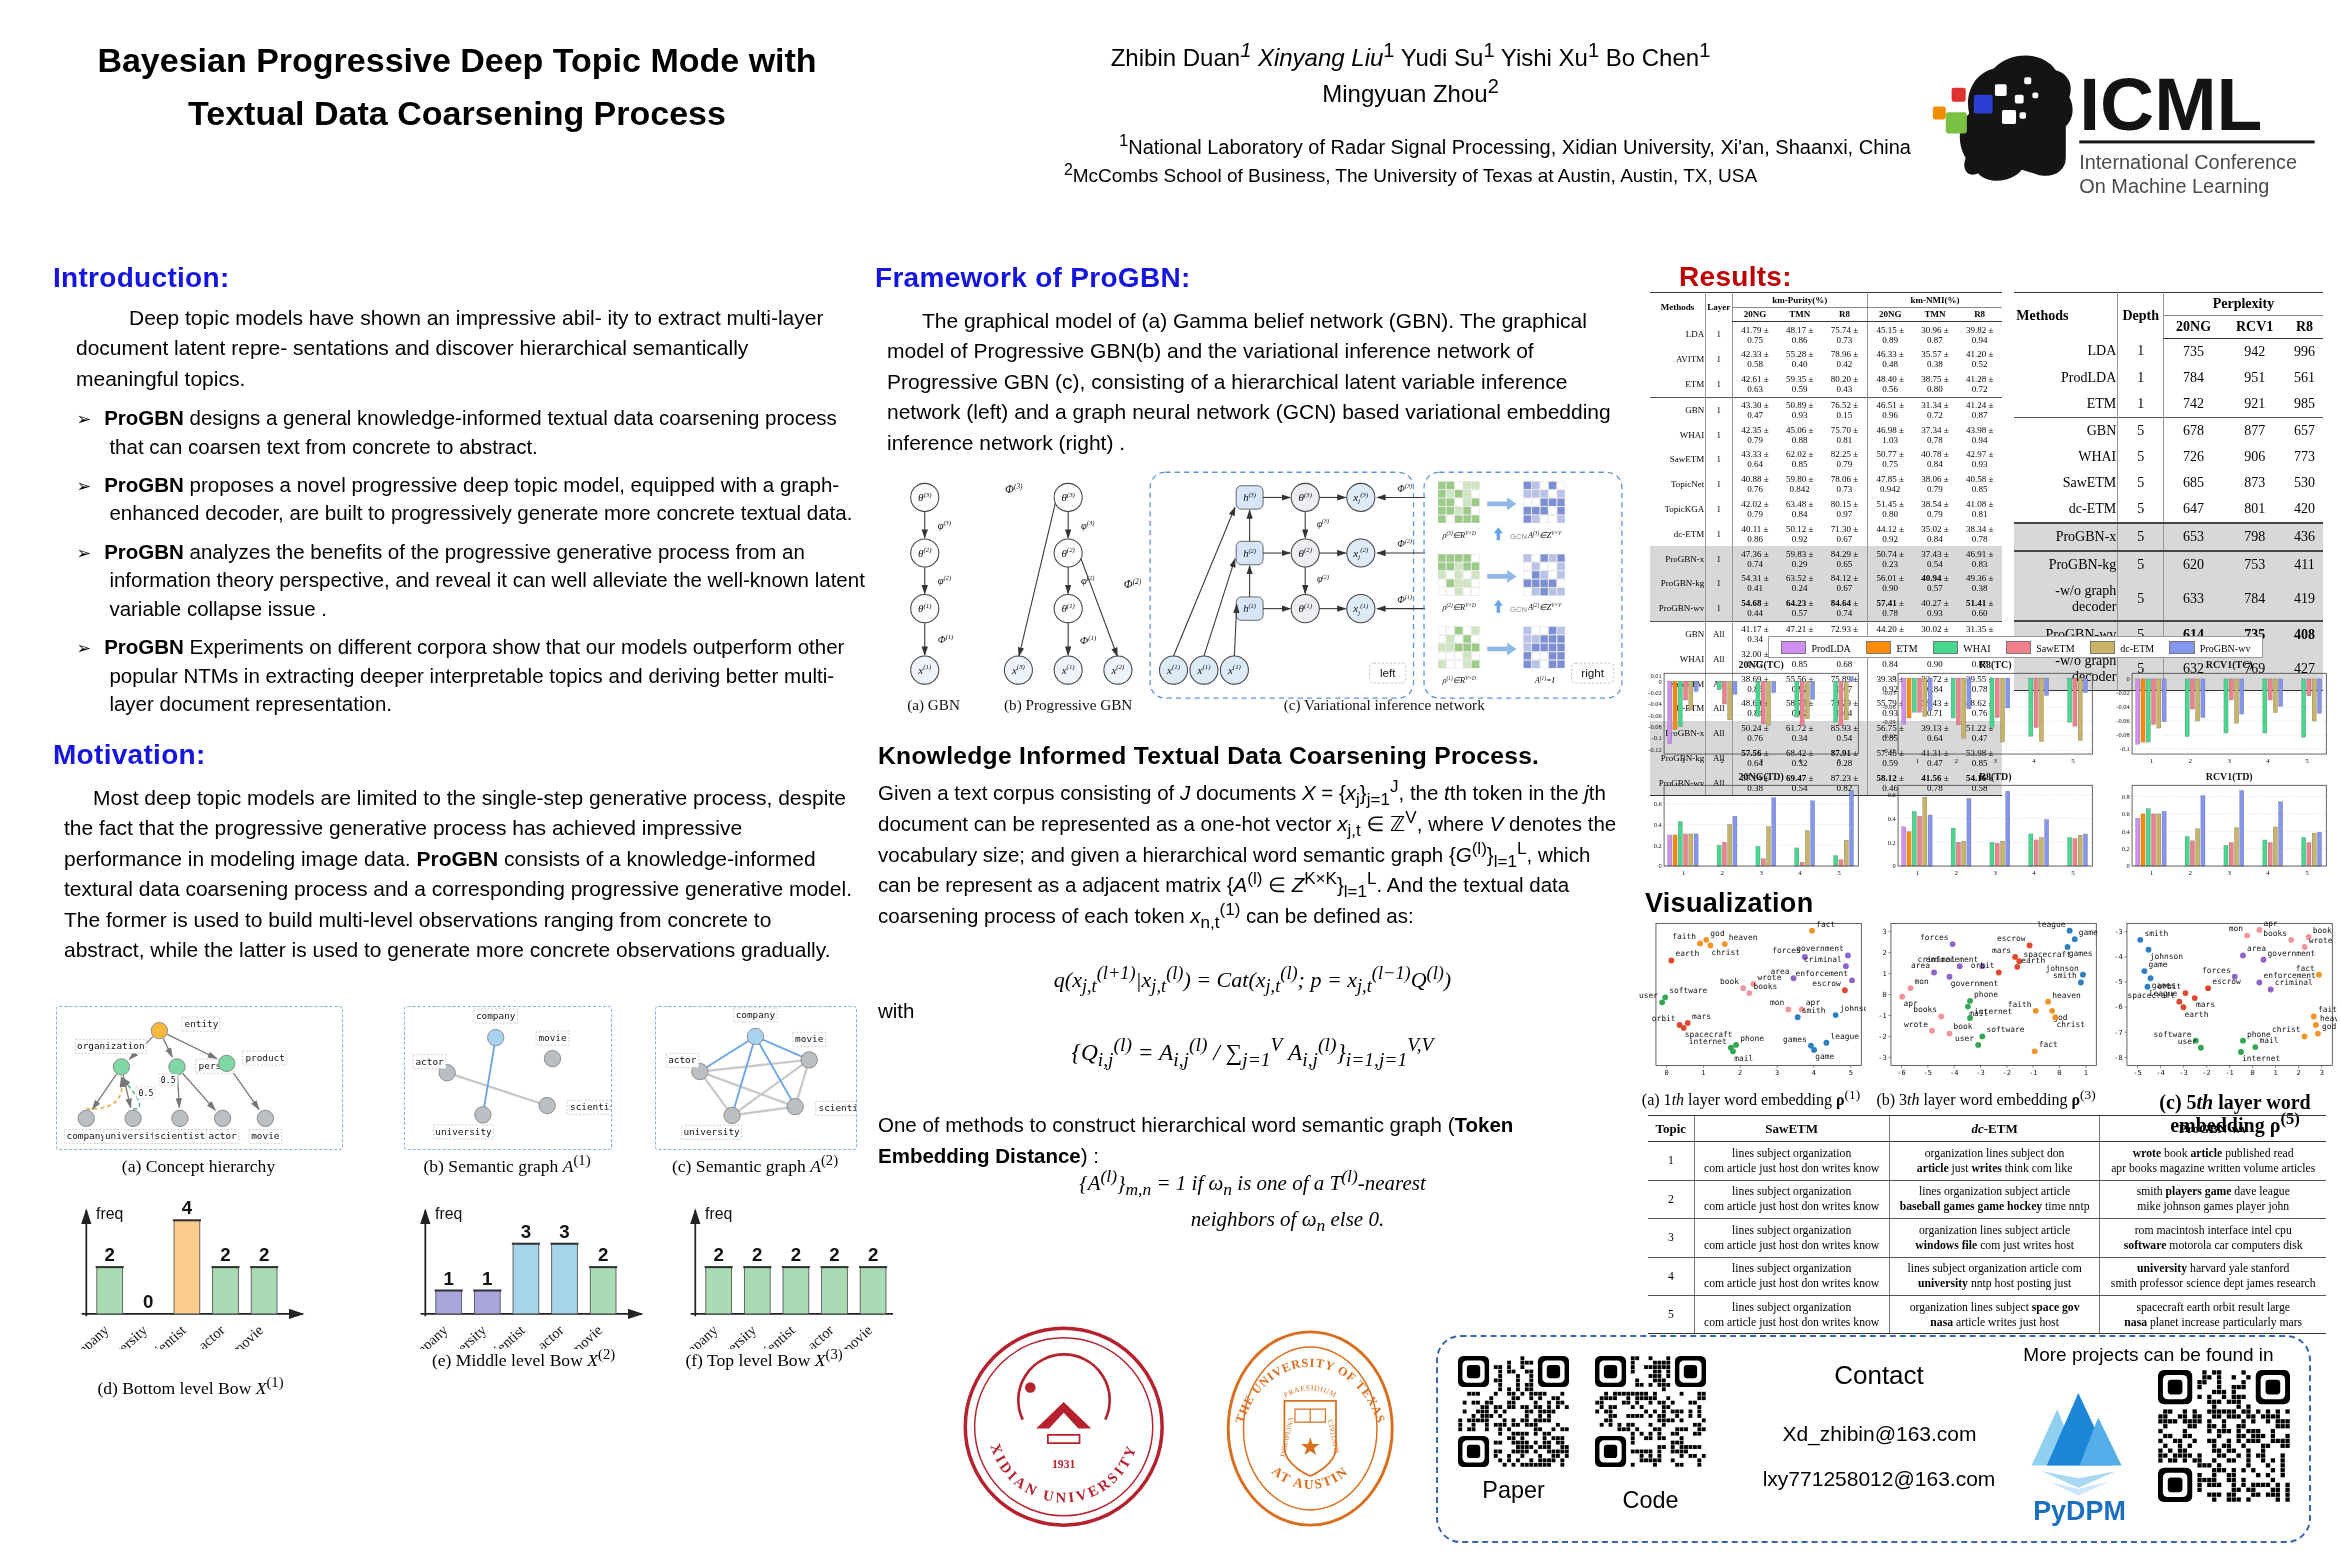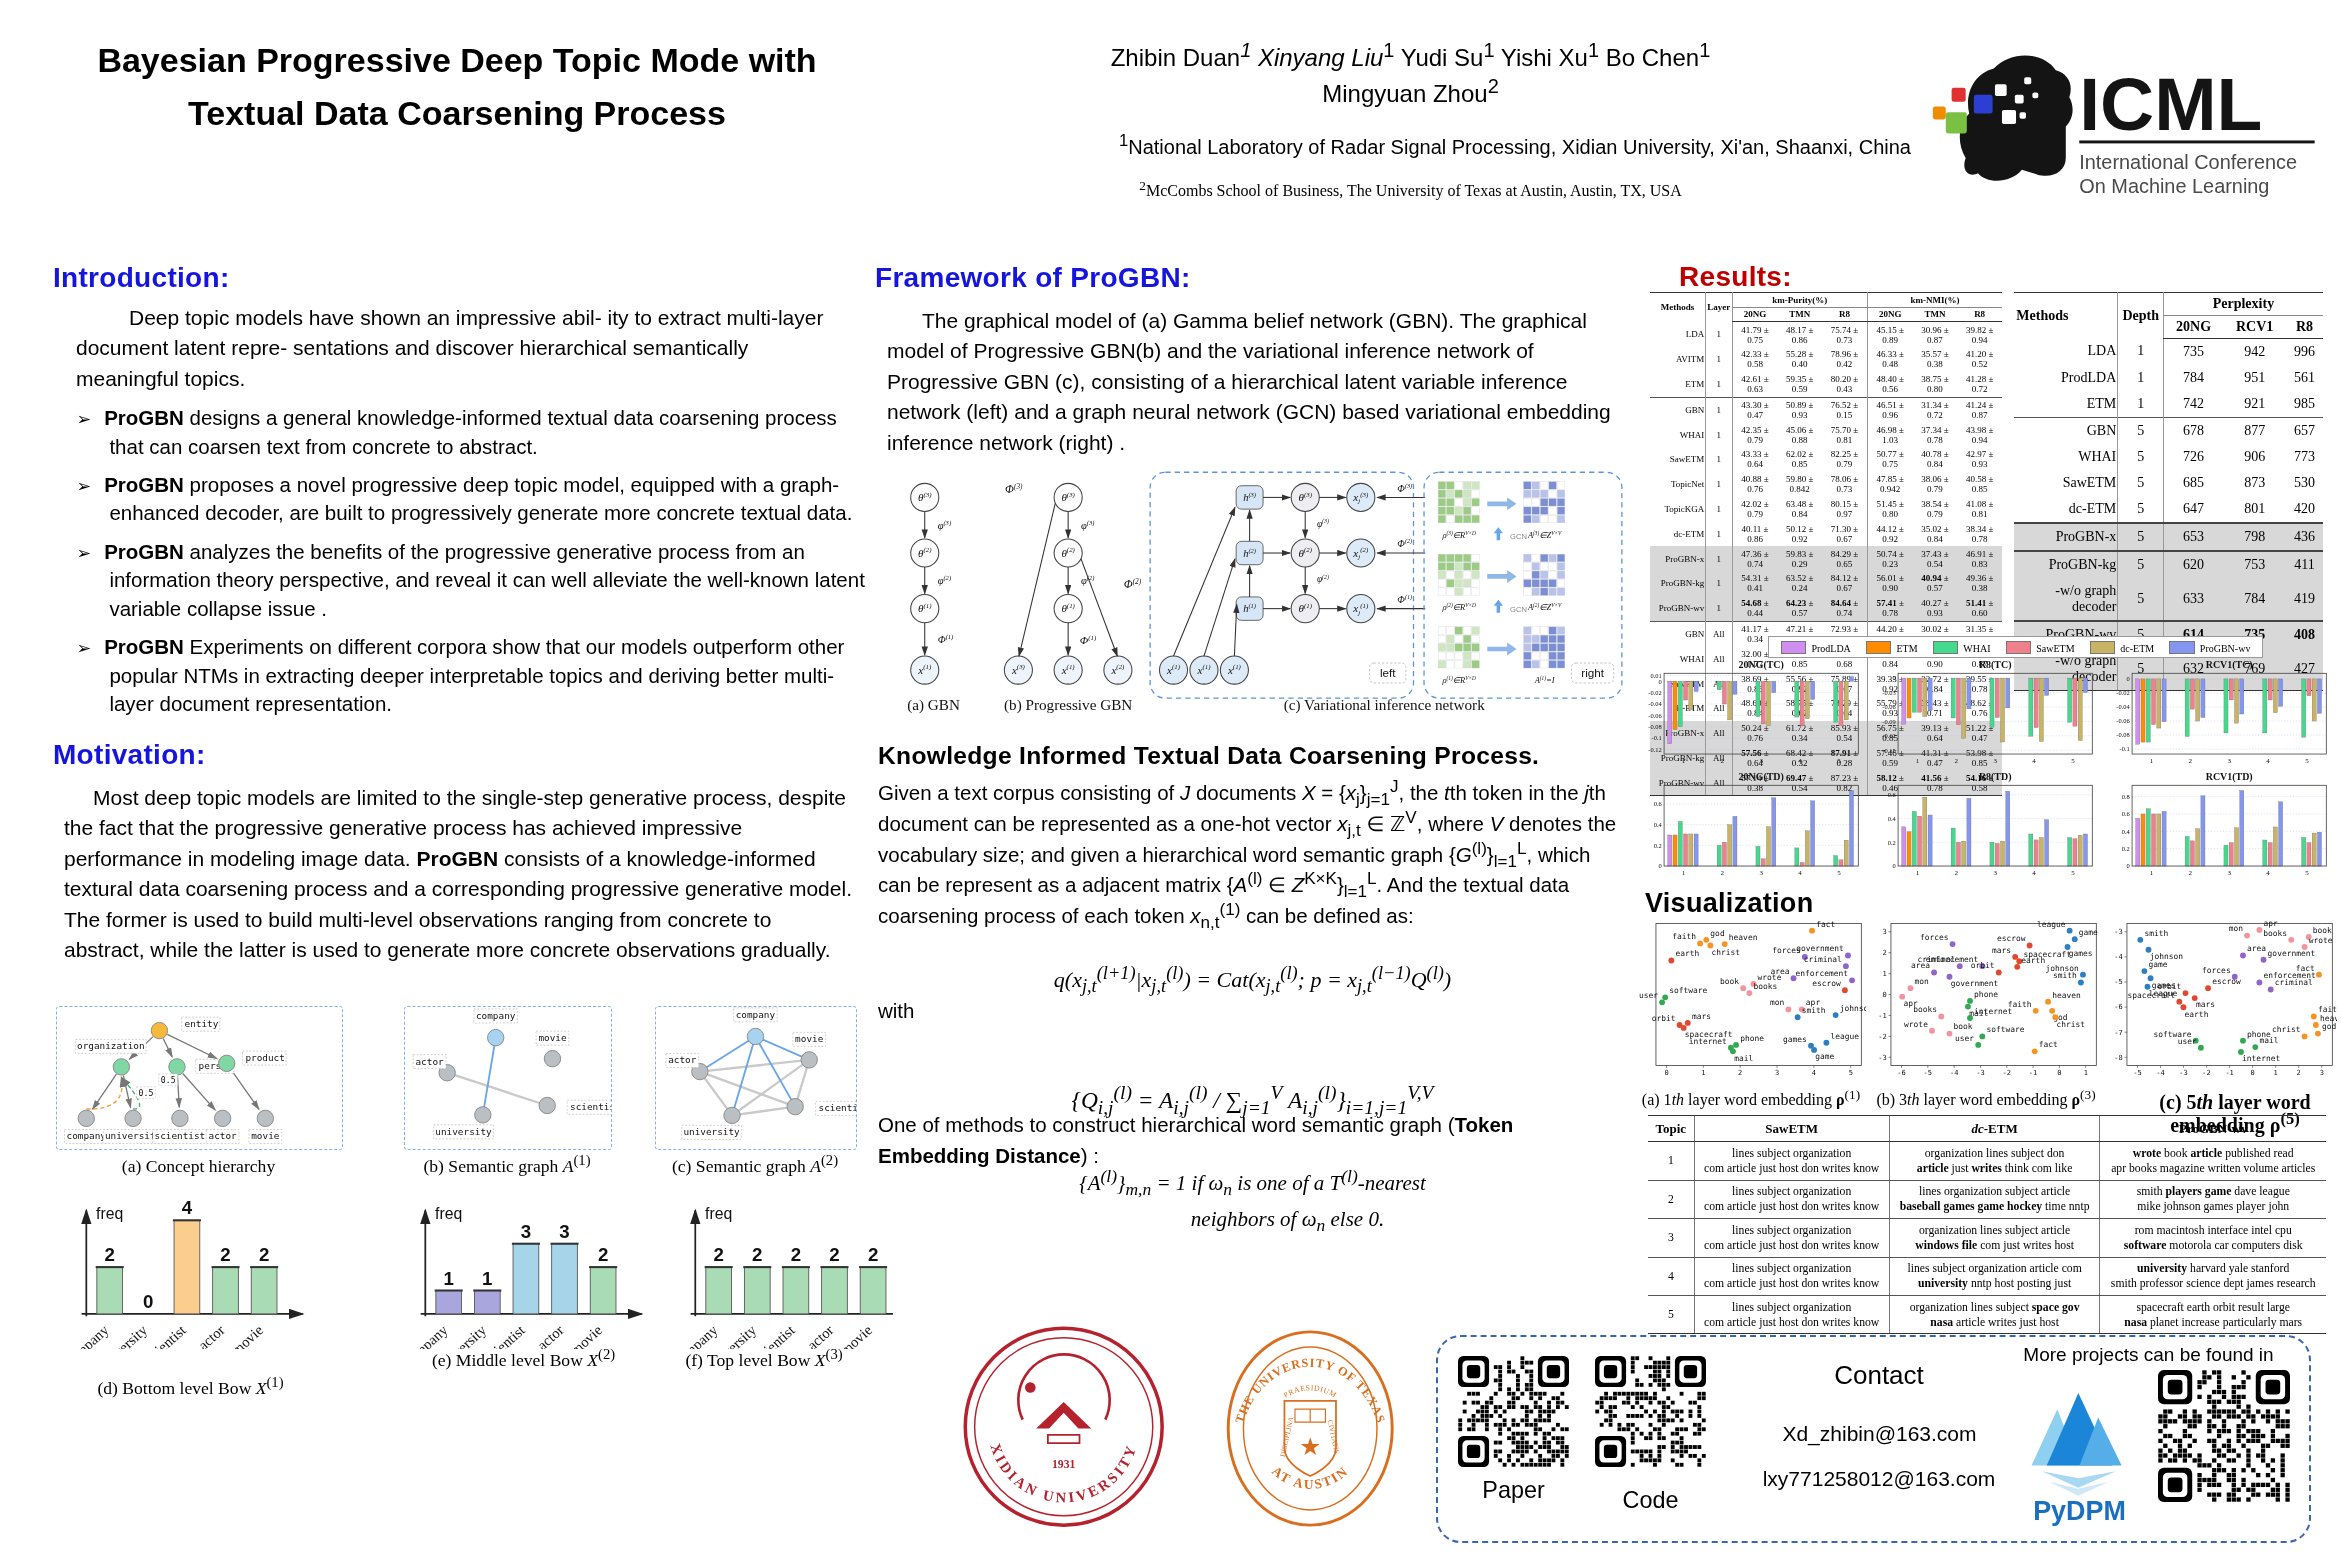--- a/index.html
+++ b/index.html
@@ -52,21 +52,21 @@
 <body>
 
 <div class="abs" style="left:50px;top:34px;width:814px;text-align:center;font-weight:bold;font-size:34px;line-height:1.55;">
   <div>Bayesian Progressive Deep Topic Mode with</div>
   <div>Textual Data Coarsening Process</div>
 </div>
 <div class="abs" style="left:910px;top:44px;width:1001px;text-align:center;">
   <div style="font-size:24px;">Zhibin Duan<i><sup>1</sup>  Xinyang Liu</i><sup>1</sup>  Yudi Su<sup>1</sup>  Yishi Xu<sup>1</sup>  Bo Chen<sup>1</sup></div>
   <div style="font-size:24px;margin-top:8.2px;">Mingyuan Zhou<sup>2</sup></div>
   <div style="font-size:20px;margin-top:28px;text-align:right;"><sup>1</sup>National Laboratory of Radar Signal Processing,  Xidian University,  Xi'an,  Shaanxi,  China</div>
-  <div style="font-size:16px;margin-top:23px;font-family:Liberation Serif, serif;"><sup>2</sup>McCombs School of Business,  The University of Texas at Austin,  Austin, TX,  USA</div>
+  <div style="font-size:19px;margin-top:6px;"><sup>2</sup>McCombs School of Business,  The University of Texas at Austin,  Austin, TX,  USA</div>
 </div>
 <svg class="abs" style="left:1920px;top:36px;" width="404" height="182" id="icml-logo" viewBox="0 0 690 310">
     <path d="M78,208 C62,180 66,152 84,132 C76,98 92,64 126,55 C156,24 210,26 232,58 C254,64 262,84 255,104 C265,122 261,142 249,154 L249,208 C249,232 224,244 200,236 L174,228 C154,252 114,252 99,234 C84,242 70,230 78,208 Z" fill="#141414"></path>
     <rect x="22" y="120" width="22" height="22" rx="4" fill="#f08c00"></rect>
     <rect x="54" y="88" width="24" height="24" rx="4" fill="#e03131"></rect>
     <rect x="92" y="100" width="32" height="32" rx="4" fill="#2b3fd4"></rect>
     <rect x="44" y="130" width="36" height="36" rx="4" fill="#7ac143"></rect>
     <rect x="128" y="82" width="20" height="20" rx="3" fill="#fff"></rect>
     <rect x="162" y="100" width="15" height="15" rx="3" fill="#fff"></rect>
     <rect x="140" y="126" width="24" height="24" rx="3" fill="#fff"></rect>
@@ -551,21 +551,21 @@
     <text x="1144" y="372" font-size="14.5" text-anchor="middle" font-family="&quot;Liberation Serif&quot;,serif" font-style="italic" font-weight="normal" fill="#111"><tspan dy="0" font-size="14.5">A</tspan><tspan dy="-5.51" font-size="8.99">(1)</tspan><tspan dy="5.51" font-size="14.5">=I</tspan></text>
     <rect x="1190" y="338" width="72" height="34" rx="7" fill="#fff" stroke="#999" stroke-dasharray="4,3"></rect>
     <text x="1226" y="361" font-size="20" text-anchor="middle" font-family="&quot;Liberation Sans&quot;,sans-serif" font-style="normal" font-weight="normal" fill="#111"><tspan dy="0" font-size="20">right</tspan></text>
     <text x="870" y="418" font-size="26" text-anchor="middle" font-family="&quot;Liberation Serif&quot;,serif" font-style="normal" font-weight="normal" fill="#111"><tspan dy="0" font-size="26">(c)  Variational inference network</tspan></text>
   </svg>
 
 <div class="abs sec-h black" style="left:878px;top:742px;">Knowledge Informed Textual Data Coarsening Process.</div>
 <div class="abs" style="left:878px;top:778px;width:749px;font-size:20.5px;line-height:1.5;">Given a text corpus consisting of <i>J</i> documents <i>X</i> = {<i>x</i><sub>j</sub>}<sub>j=1</sub><sup>J</sup>, the <i>t</i>th token in the <i>j</i>th document can be represented as a one-hot vector <i>x</i><sub>j,t</sub> ∈ ℤ<sup>V</sup>, where <i>V</i> denotes the vocabulary size; and given a hierarchical word semantic graph {<i>G</i><sup>(l)</sup>}<sub>l=1</sub><sup>L</sup>, which can be represent as a adjacent matrix {<i>A</i><sup>(l)</sup> ∈ <i>Z</i><sup>K×K</sup>}<sub>l=1</sub><sup>L</sup>. And the textual data coarsening process of each token <i>x</i><sub>n,t</sub><sup>(1)</sup> can be defined as:</div>
 <div class="abs eq" style="left:878px;top:967px;width:749px;">q(x<sub>j,t</sub><sup>(l+1)</sup>|x<sub>j,t</sub><sup>(l)</sup>) = Cat(x<sub>j,t</sub><sup>(l)</sup>; p = x<sub>j,t</sub><sup>(l−1)</sup>Q<sup>(l)</sup>)</div>
 <div class="abs" style="left:878px;top:999px;font-size:20.5px;">with</div>
-<div class="abs eq" style="left:878px;top:1039px;width:749px;font-size:23.4px;margin-top:48px;">{Q<sub>i,j</sub><sup>(l)</sup> = A<sub>i,j</sub><sup>(l)</sup> / ∑<sub>j=1</sub><sup>V</sup> A<sub>i,j</sub><sup>(l)</sup>}<sub>i=1,j=1</sub><sup>V,V</sup></div>
+<div class="abs eq" style="left:878px;top:1039px;width:749px;font-size:23.4px;">{Q<sub>i,j</sub><sup>(l)</sup> = A<sub>i,j</sub><sup>(l)</sup> / ∑<sub>j=1</sub><sup>V</sup> A<sub>i,j</sub><sup>(l)</sup>}<sub>i=1,j=1</sub><sup>V,V</sup></div>
 <div class="abs" style="left:878px;top:1110px;width:749px;font-size:20.5px;line-height:1.5;">One of methods to construct hierarchical word semantic graph (<b>Token Embedding Distance</b>) :</div>
 <div class="abs eq" style="left:878px;top:1171px;width:749px;font-size:21px;">{A<sup>(l)</sup>}<sub>m,n</sub> = 1 if ω<sub>n</sub> is one of a T<sup>(l)</sup>-nearest</div>
 <div class="abs eq" style="left:913px;top:1207px;width:749px;font-size:21px;">neighbors of ω<sub>n</sub> else 0.</div>
 
 <div class="abs sec-h red" style="left:1679px;top:261px;">Results:</div>
 <div class="abs rtab" id="t1" style="left:1650px;top:292px;width:352px;">
     <table>
       <thead>
         <tr>
           <th rowspan="2" style="width:54px;">Methods</th>

